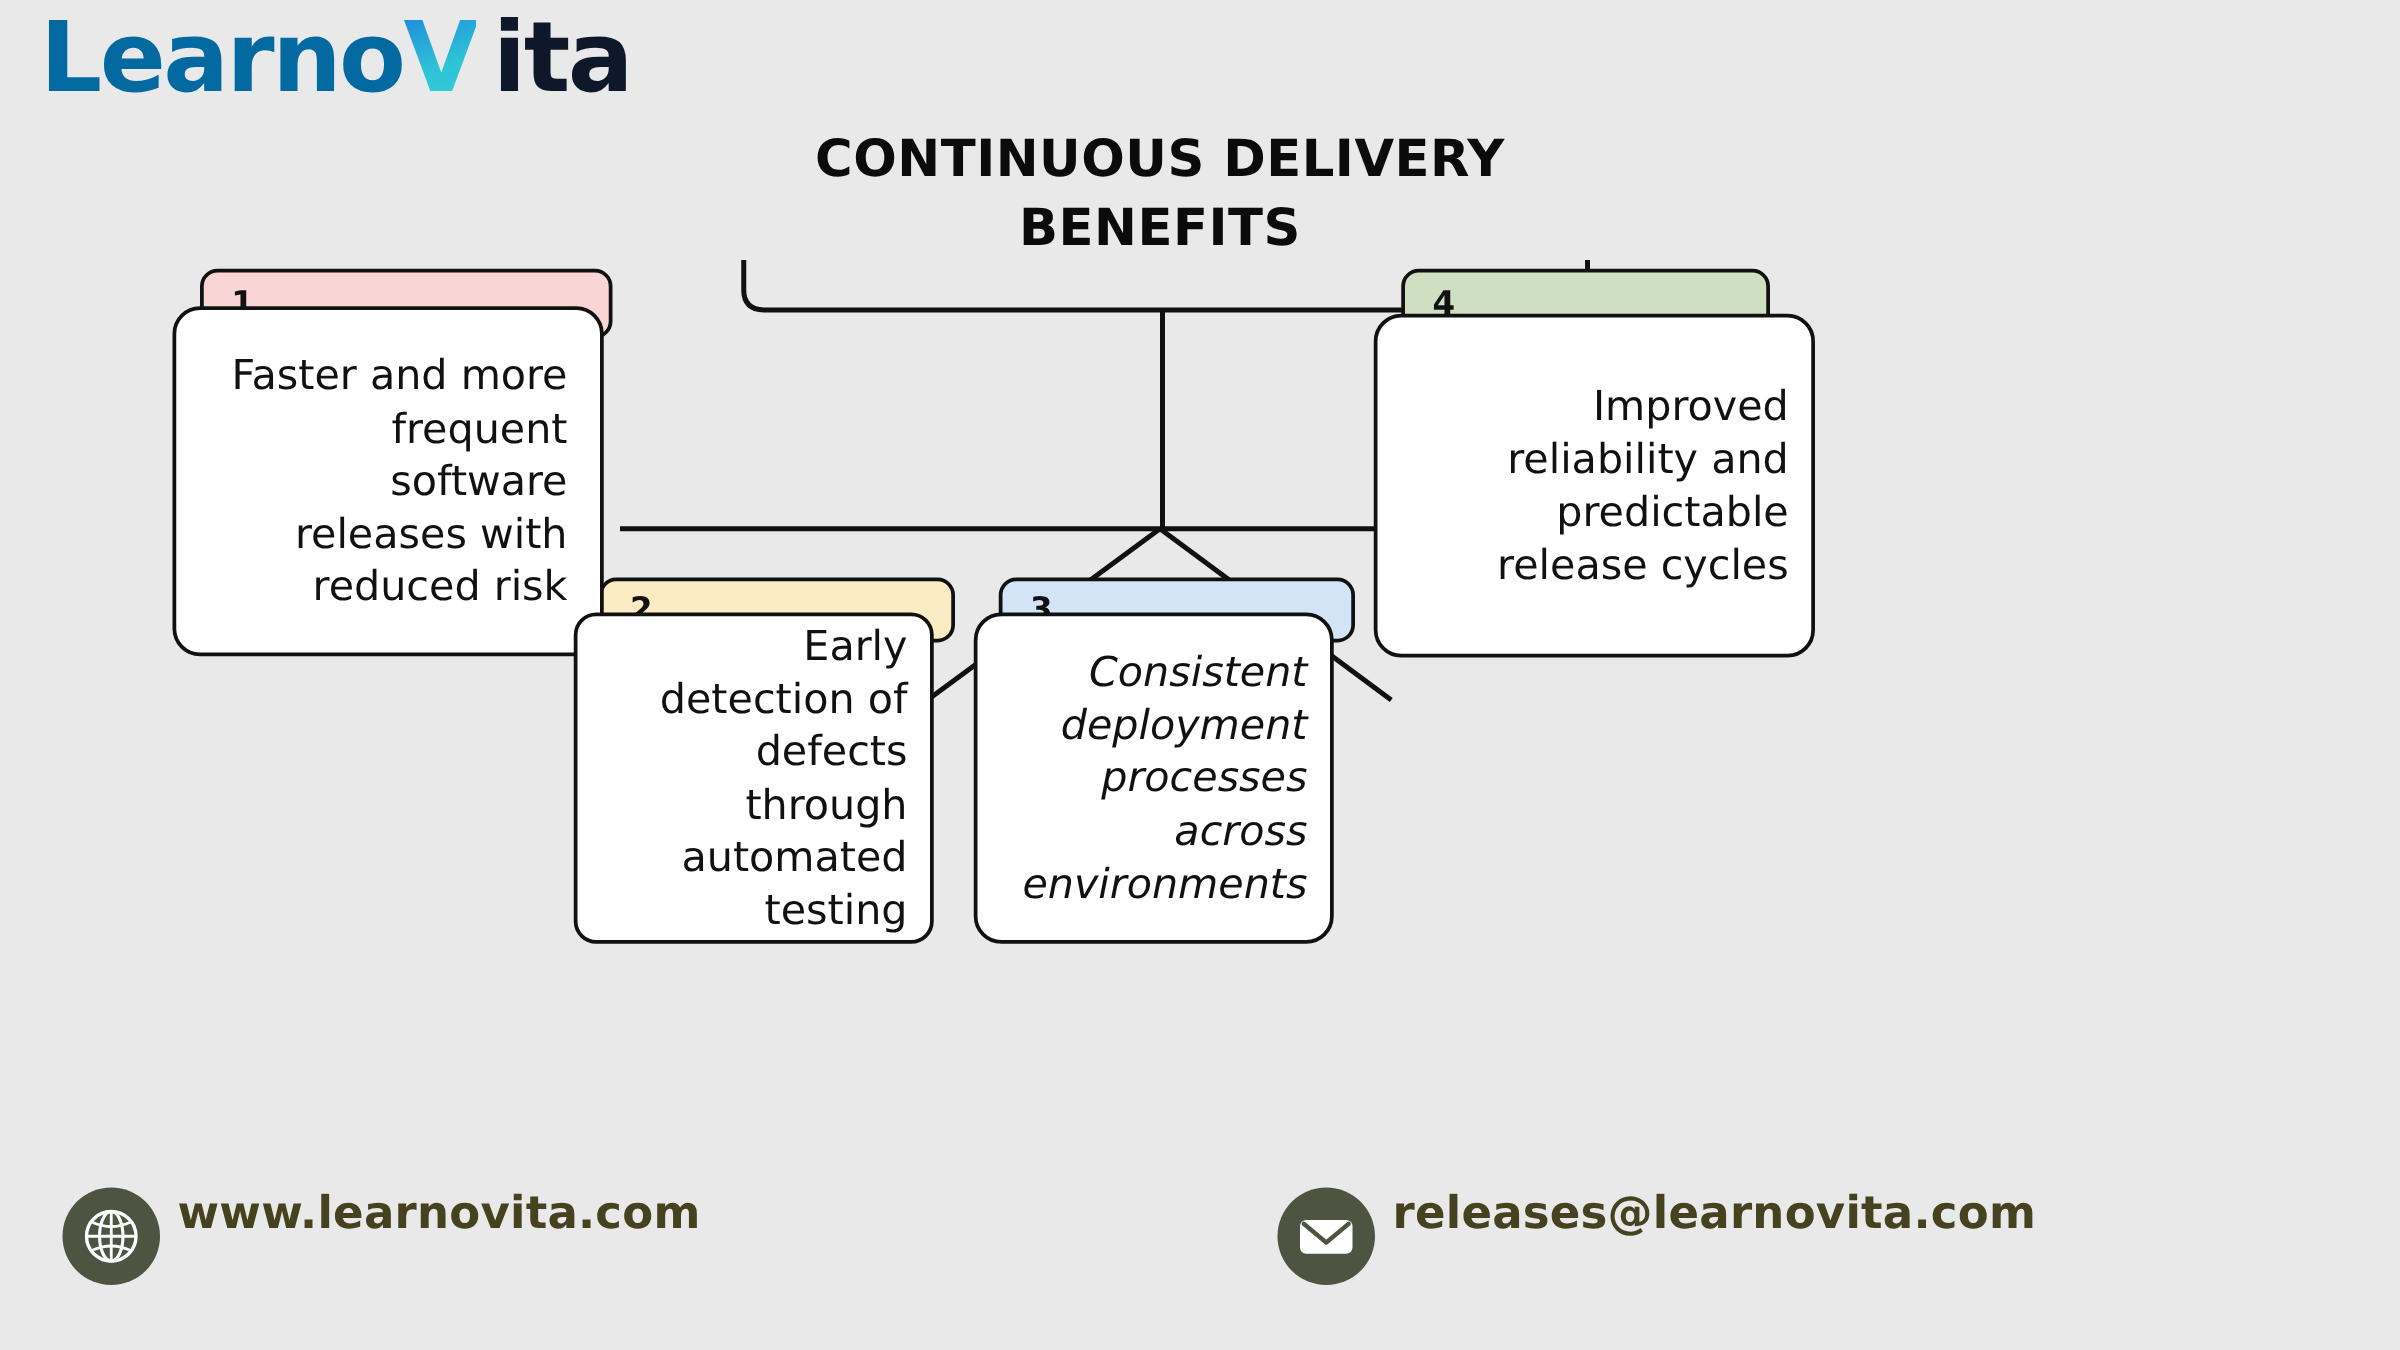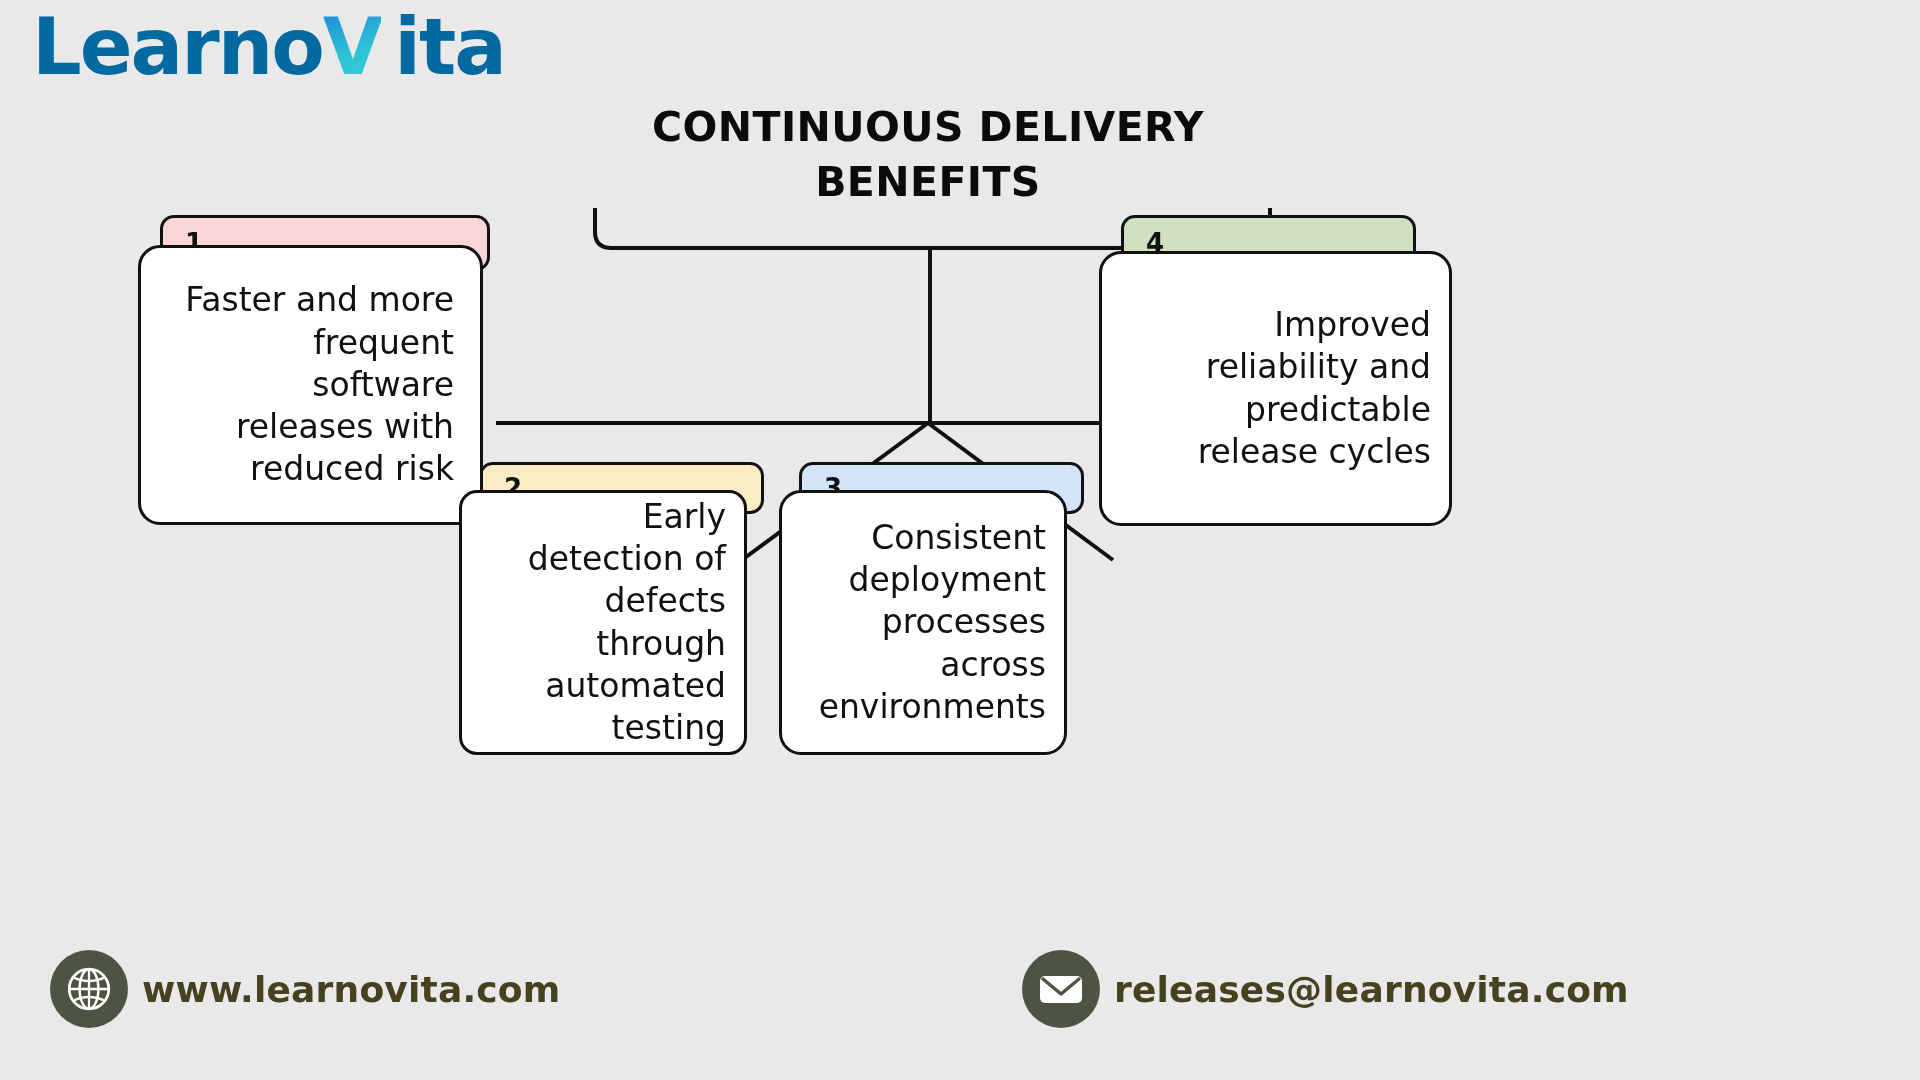--- a/index.html
+++ b/index.html
@@ -35,21 +35,21 @@
     white-space: nowrap;
     user-select: none;
   }
   #logo .seg-learno { color: #0369a1; text-align: center; }
   #logo .seg-v {
     background: linear-gradient(160deg, #1b7fe0 0%, #2ec2d6 55%, #34d0dd 100%);
     -webkit-background-clip: text;
     background-clip: text;
     color: transparent;
   }
-  #logo .seg-ita { color: #0369a1; margin-left: 13px; }
+  #logo .seg-ita { color: #0f172a; margin-left: 13px; }
 
   
   #title {
     position: absolute;
     left: 508px;
     top: 100px;
     width: 840px;
     text-align: center;
     font-size: 41px;
     font-weight: 700;
@@ -110,36 +110,35 @@
 
   
   #card-1 .tab  { left: 22px;  top: 0px;   width: 330px; height: 56px; background: #fad5d5; }
   #card-1 .body { left: 0px;   top: 30px;  width: 345px; height: 280px; }
   #card-1 .body .txt { padding: 0 26px; }
 
   #card-2 .tab  { left: 20px;  top: 0px;   width: 285px; height: 52px; background: #fcecc4; }
   #card-2 .body { left: 0px;   top: 28px;  width: 288px; height: 265px; border-radius: 18px; }
 
   #card-3 .tab  { left: 20px;  top: 0px;   width: 285px; height: 52px; background: #d4e4f7; }
-  #card-3 .body { left: 0px;   top: 28px;  width: 288px; height: 265px; }
+  #card-3 .body { left: 0px;   top: 28px;  width: 288px; height: 265px; font-style: italic; }
 
   #card-4 .tab  { left: 22px;  top: 0px;   width: 295px; height: 56px; background: #cfdfc2; }
   #card-4 .body { left: 0px;   top: 36px;  width: 353px; height: 275px; }
 
   
   #card-1 { left: 138px;  top: 215px; width: 360px; height: 320px; }
   #card-2 { left: 459px;  top: 462px; width: 320px; height: 300px; }
   #card-3 { left: 779px;  top: 462px; width: 320px; height: 300px; }
   #card-4 { left: 1099px; top: 215px; width: 330px; height: 320px; }
 
   
   .footer-item {
     position: absolute;
     display: flex;
-    align-items: center;
     gap: 14px;
   }
   .footer-item .ficon {
     width: 78px;
     height: 78px;
     border-radius: 50%;
     background: #4d5441;
     display: flex;
     align-items: center;
     justify-content: center;

